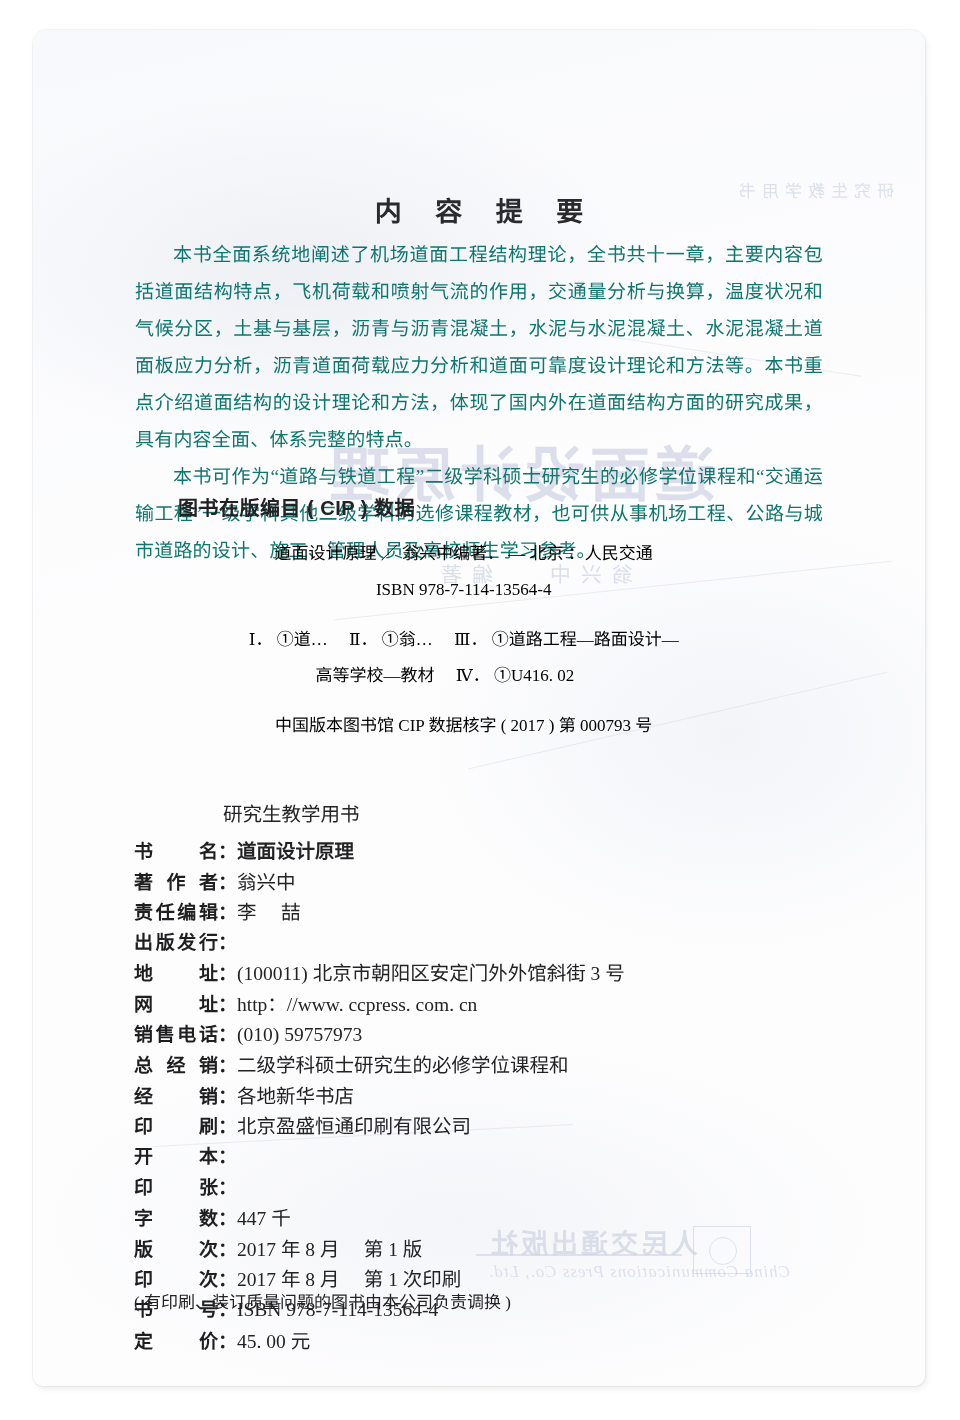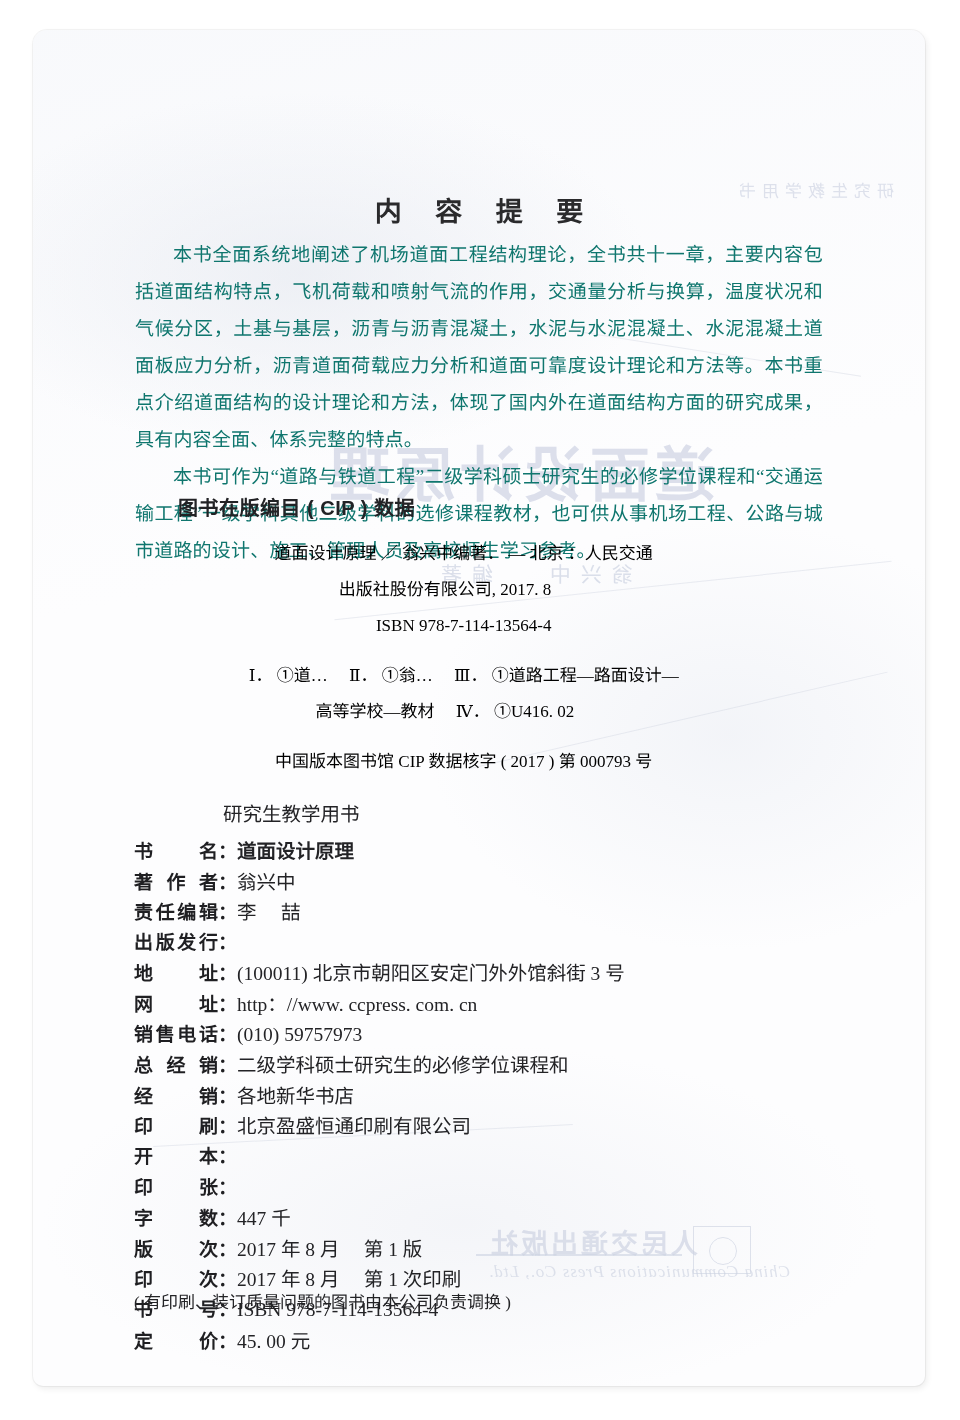--- a/index.html
+++ b/index.html
@@ -291,21 +291,20 @@
 
     <div class="abstract-body">
       <p>本书全面系统地阐述了机场道面工程结构理论，全书共十一章，主要内容包括道面结构特点，飞机荷载和喷射气流的作用，交通量分析与换算，温度状况和气候分区，土基与基层，沥青与沥青混凝土，水泥与水泥混凝土、水泥混凝土道面板应力分析，沥青道面荷载应力分析和道面可靠度设计理论和方法等。本书重点介绍道面结构的设计理论和方法，体现了国内外在道面结构方面的研究成果，具有内容全面、体系完整的特点。</p>
       <p>本书可作为“道路与铁道工程”二级学科硕士研究生的必修学位课程和“交通运输工程”一级学科其他二级学科的选修课程教材，也可供从事机场工程、公路与城市道路的设计、施工、管理人员及高校师生学习参考。</p>
     </div>
 
     <div class="cip-heading">图书在版编目 ( CIP ) 数据</div>
 
     <div class="cip-block">
       <p class="cip-line">道面设计原理 ／ 翁兴中编著． — 北京 ：人民交通</p>
-      <p class="cip-cont">出版社股份有限公司, 2017. 8</p>
       <p class="cip-line cip-num">ISBN 978-7-114-13564-4</p>
       <div class="cip-gap"></div>
       <p class="cip-line">Ⅰ． ①道…　 Ⅱ． ①翁…　 Ⅲ． ①道路工程—路面设计—</p>
       <p class="cip-cont">高等学校—教材　 Ⅳ． ①U416. 02</p>
       <div class="cip-gap"></div>
       <p class="cip-line">中国版本图书馆 CIP 数据核字 ( 2017 ) 第 000793 号</p>
     </div>
 
     <div class="series-line">研究生教学用书</div>
 

